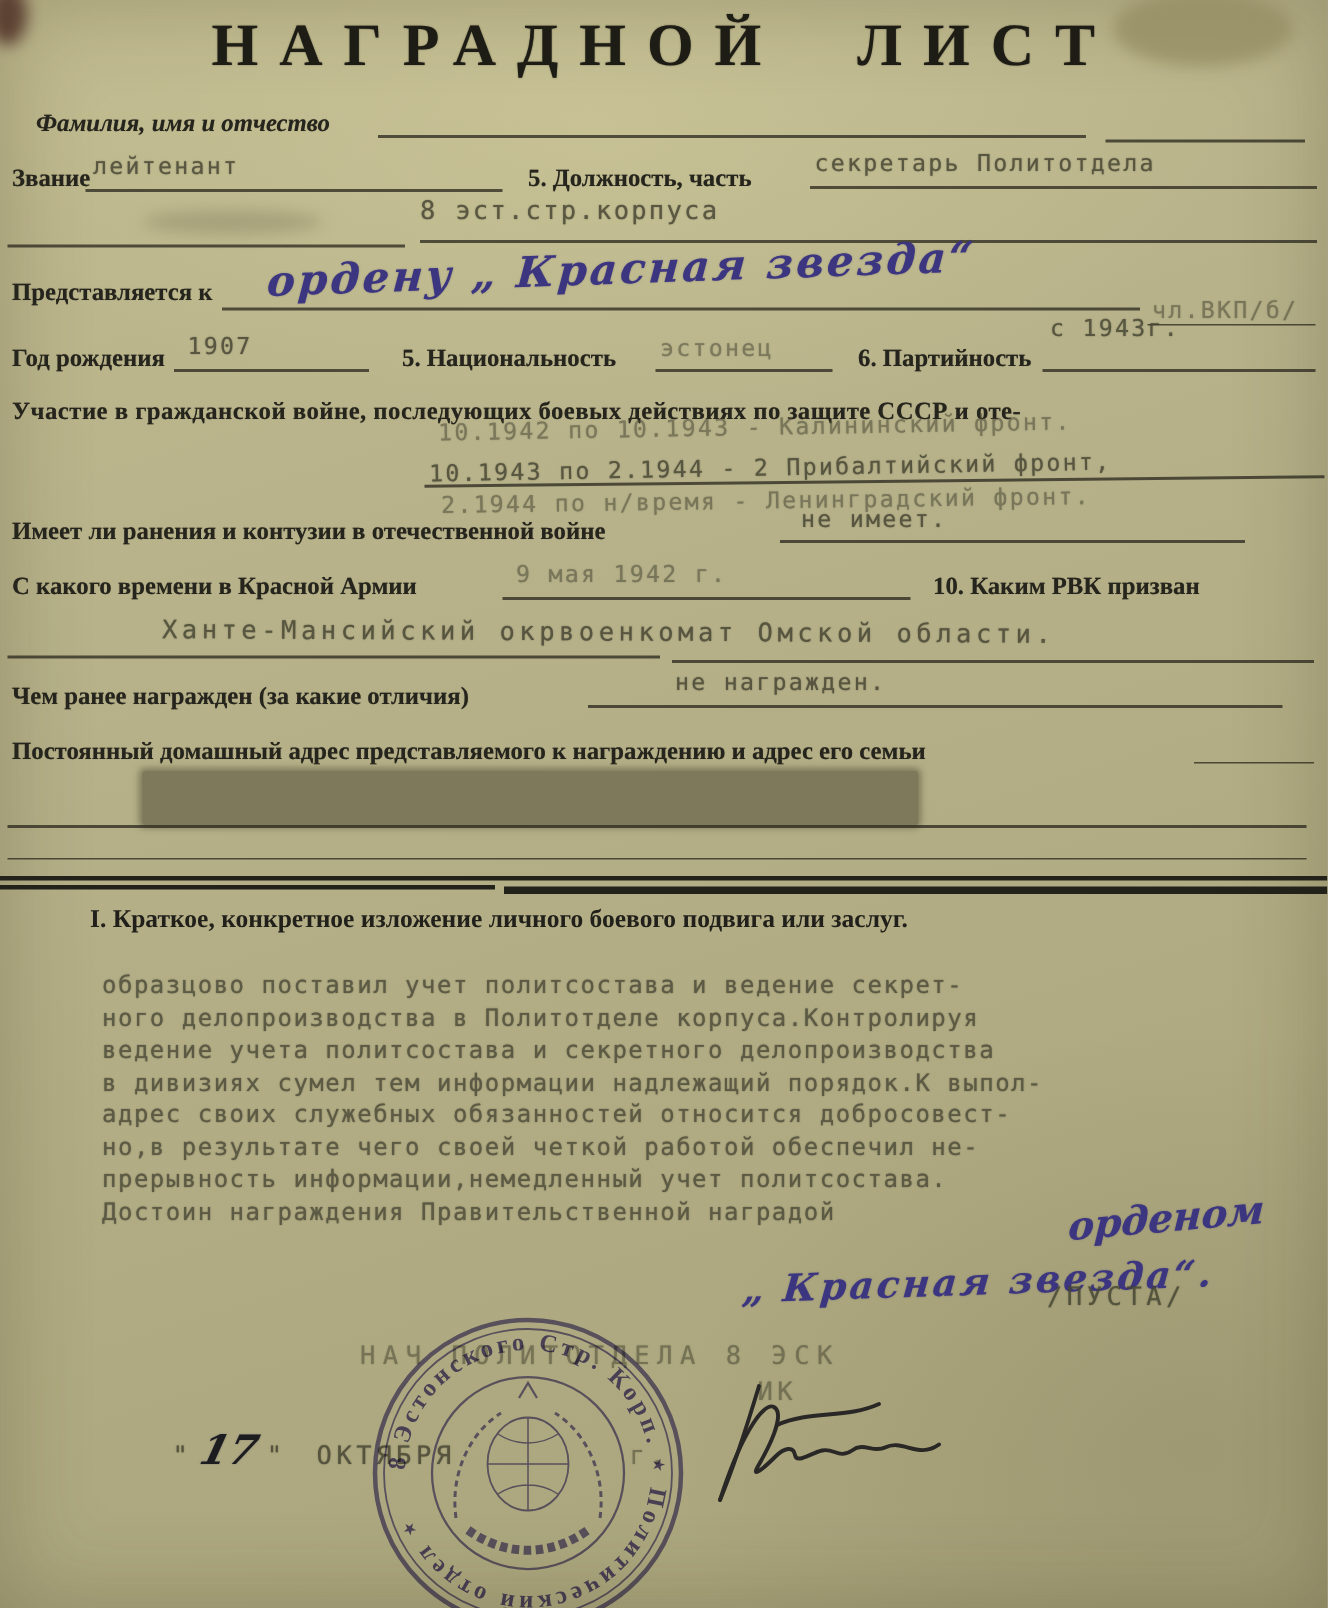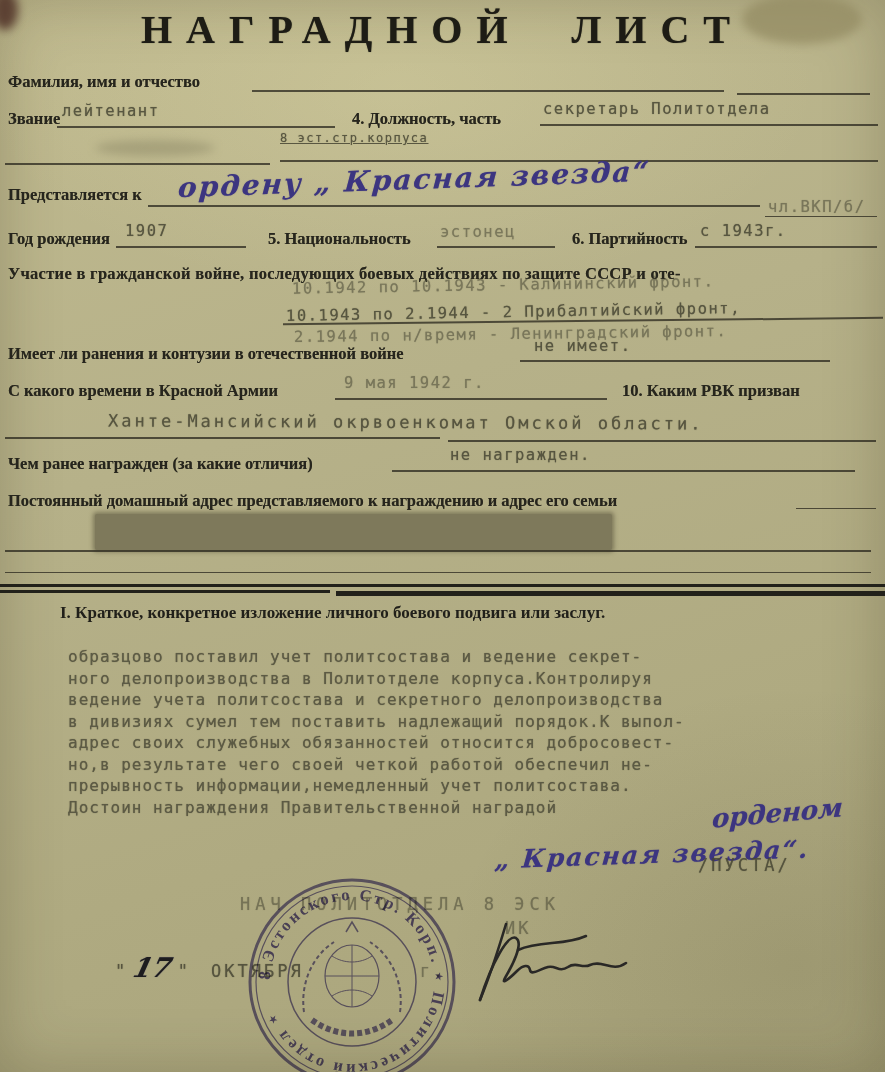--- a/index.html
+++ b/index.html
@@ -51,50 +51,50 @@
 </head>
 <body>
 
 <div class="sheet">
 
   <div class="abs smudge" style="left:-8px;top:-10px;width:26px;height:40px;background:#4a2a22;opacity:.8;"></div>
   <div class="abs smudge" style="left:742px;top:-6px;width:120px;height:50px;background:#948c63;opacity:.75;"></div>
 
   <div class="abs title">НАГРАДНОЙ ЛИСТ</div>
 
-  <div class="abs lbl" style="left:8px;top:72px;">Фамилия, имя и отчество</div>
+  <div class="abs lbl" style="left:24px;top:72px;font-style:italic;">Фамилия, имя и отчество</div>
   <div class="abs ul" style="left:252px;top:90px;width:472px;"></div>
   <div class="abs ul" style="left:737px;top:93px;width:133px;"></div>
 
   <div class="abs lbl" style="left:8px;top:109px;">Звание</div>
   <div class="abs typed" style="left:62px;top:102px;">лейтенант</div>
   <div class="abs ul" style="left:57px;top:126px;width:278px;"></div>
-  <div class="abs lbl" style="left:352px;top:109px;">4. Должность, часть</div>
+  <div class="abs lbl" style="left:352px;top:109px;">5. Должность, часть</div>
   <div class="abs typed" style="left:543px;top:100px;">секретарь Политотдела</div>
   <div class="abs ul" style="left:540px;top:124px;width:338px;"></div>
 
-  <div class="abs typed" style="left:280px;top:131px;font-size:12px;text-decoration:underline;">8 эст.стр.корпуса</div>
+  <div class="abs typed" style="left:280px;top:131px;font-size:17px;">8 эст.стр.корпуса</div>
   <div class="abs smudge" style="left:95px;top:140px;width:120px;height:16px;background:#8d8866;opacity:.5;"></div>
   <div class="abs ul" style="left:5px;top:163px;width:265px;"></div>
   <div class="abs ul" style="left:280px;top:160px;width:598px;"></div>
 
   <div class="abs lbl" style="left:8px;top:185px;">Представляется к</div>
   <div class="abs hand" style="left:178px;top:163px;font-size:28px;transform:rotate(-2deg) skewX(-6deg);letter-spacing:2px;">ордену „ Красная звезда“</div>
   <div class="abs ul" style="left:148px;top:205px;width:612px;"></div>
   <div class="abs typed faded" style="left:768px;top:198px;">чл.ВКП/б/</div>
   <div class="abs ul thin" style="left:765px;top:216px;width:112px;"></div>
 
   <div class="abs lbl" style="left:8px;top:229px;">Год рождения</div>
   <div class="abs typed" style="left:125px;top:222px;">1907</div>
   <div class="abs ul" style="left:116px;top:246px;width:130px;"></div>
   <div class="abs lbl" style="left:268px;top:229px;">5. Национальность</div>
   <div class="abs typed faded" style="left:440px;top:223px;">эстонец</div>
   <div class="abs ul" style="left:437px;top:246px;width:118px;"></div>
   <div class="abs lbl" style="left:572px;top:229px;">6. Партийность</div>
-  <div class="abs typed" style="left:700px;top:222px;text-align:center;">с 1943г.</div>
+  <div class="abs typed" style="left:700px;top:210px;text-align:center;">с 1943г.</div>
   <div class="abs ul" style="left:695px;top:246px;width:182px;"></div>
 
   <div class="abs lbl" style="left:8px;top:264px;letter-spacing:.3px;">Участие в гражданской войне, последующих боевых действиях по защите СССР и оте-</div>
   <div class="abs typed faded" style="left:292px;top:276px;transform:rotate(-1deg);">10.1942 по 10.1943 - Калининский фронт.</div>
   <div class="abs typed" style="left:286px;top:303px;transform:rotate(-1deg);">10.1943 по 2.1944 - 2 Прибалтийский фронт,</div>
   <div class="abs ul" style="left:283px;top:320px;width:600px;transform:rotate(-0.6deg);"></div>
   <div class="abs typed faded" style="left:294px;top:325px;transform:rotate(-0.8deg);">2.1944 по н/время - Ленинградский фронт.</div>
 
   <div class="abs lbl" style="left:8px;top:344px;">Имеет ли ранения и контузии в отечественной войне</div>
   <div class="abs typed" style="left:534px;top:337px;">не имеет.</div>
@@ -121,21 +121,21 @@
   <div class="abs bar" style="left:0;top:584px;width:885px;height:3px;"></div>
   <div class="abs bar" style="left:0;top:590px;width:330px;height:3px;"></div>
   <div class="abs bar" style="left:336px;top:591px;width:549px;height:5px;"></div>
 
   <div class="abs heading" style="left:60px;top:603px;">I. Краткое, конкретное изложение личного боевого подвига или заслуг.</div>
 
   <div class="abs" style="left:68px;top:646px;width:800px;">
     <div class="cite-line">образцово поставил учет  политсостава и ведение секрет-</div>
     <div class="cite-line">ного делопроизводства в Политотделе корпуса.Контролируя</div>
     <div class="cite-line">ведение учета политсостава и секретного делопроизводства</div>
-    <div class="cite-line">в дивизиях сумел тем поставить надлежащий  порядок.К выпол-</div>
+    <div class="cite-line">в дивизиях сумел тем информации надлежащий  порядок.К выпол-</div>
     <div class="cite-line">адрес своих служебных обязанностей относится добросовест-</div>
     <div class="cite-line">но,в результате чего своей четкой работой обеспечил не-</div>
     <div class="cite-line">прерывность информации,немедленный учет политсостава.</div>
     <div class="cite-line">Достоин награждения Правительственной наградой</div>
   </div>
   <div class="abs hand" style="left:712px;top:798px;font-size:26px;transform:rotate(-5deg) skewX(-8deg);">орденом</div>
   <div class="abs hand" style="left:495px;top:840px;font-size:25px;transform:rotate(-2deg) skewX(-7deg);letter-spacing:2px;">„ Красная звезда“.</div>
 
   <div class="abs typed big faded" style="left:240px;top:894px;letter-spacing:5px;">НАЧ   ПОЛИТОТДЕЛА 8 ЭСК</div>
   <div class="abs typed big faded" style="left:505px;top:918px;">ИК</div>

